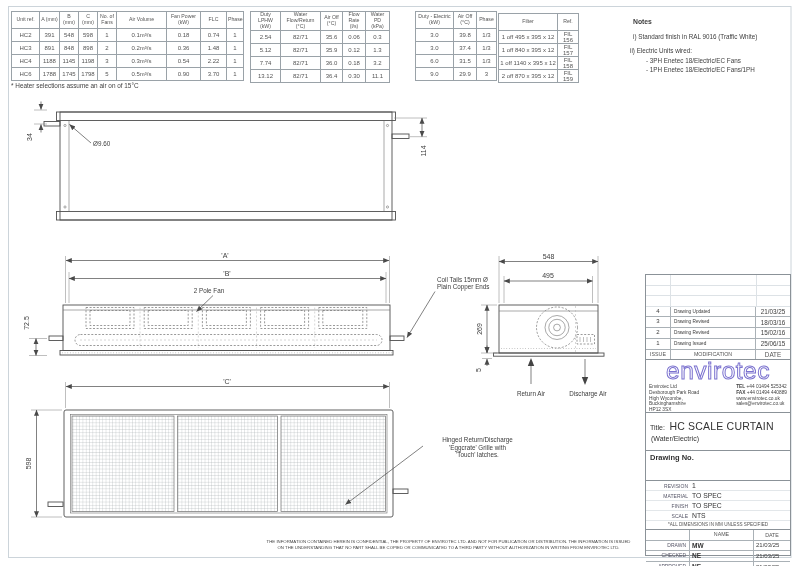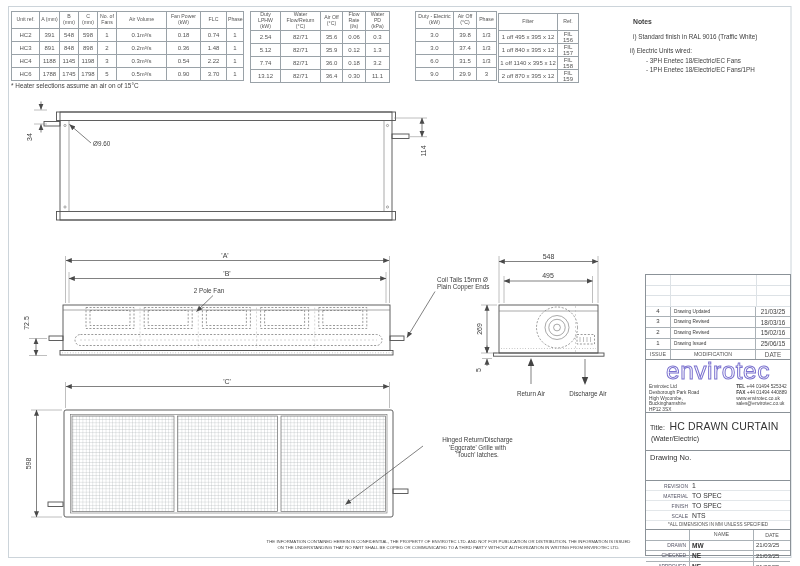--- a/index.html
+++ b/index.html
@@ -51,21 +51,21 @@
   @supports not (-webkit-text-stroke:1px #000){.logo-text{color:#7b72cf;}}
   .addr-row{height:30px;display:flex;justify-content:space-between;padding:2px 3px;box-sizing:border-box;
             font-size:4.8px;line-height:5.8px;color:#444;}
   .addr-right{text-align:left;}
   .addr-right b{font-weight:bold;}
   .title-row{height:38px;border-top:1px solid #8b9298;padding:3px 4px;box-sizing:border-box;color:#333;}
   .t-label{font-size:7px;}
   .t-main{font-size:10.5px;letter-spacing:0.2px;}
   .t-sub{font-size:7px;margin-left:1px;margin-top:1px;}
   .drawno-row{height:30px;border-top:1px solid #8b9298;padding:2px 4px;box-sizing:border-box;color:#333;}
-  .dn-label{font-size:7.5px;}
+  .dn-label{font-size:7.5px;font-weight:bold;}
   .dn-value{font-size:13.5px;letter-spacing:0.4px;margin-left:3px;margin-top:2px;}
   .specs{border-top:1px solid #8b9298;}
   .spec-row{height:9px;display:flex;align-items:center;border-bottom:1px solid #e3e7ea;}
   .spec-row:last-child{border-bottom:none;}
   .spec-label{width:42px;text-align:right;font-size:5px;color:#556;padding-right:4px;}
   .spec-value{font-size:6.8px;color:#333;}
   .dimnote-row{height:8px;font-size:4.6px;text-align:center;color:#555;line-height:8px;}
   .sign{border-top:1px solid #8b9298;}
   .sign-row{height:9.6px;display:flex;border-bottom:1px solid #aab1b6;align-items:center;}
   .sign-row:last-child{border-bottom:none;}
@@ -500,21 +500,21 @@
       <div class="addr-right">
         <div><b>TEL</b> <span>+44 01494 525342</span></div>
         <div><b>FAX</b> <span>+44 01494 440889</span></div>
         <div>www.envirotec.co.uk</div>
         <div>sales@envirotec.co.uk</div>
       </div>
     </div>
 
     <div class="title-row">
       <div><span class="t-label">Title:</span>
-           <span class="t-main">HC DRAWN CURTAIN</span></div>
+           <span class="t-main">HC SCALE CURTAIN</span></div>
       <div class="t-sub">(Water/Electric)</div>
     </div>
 
     <div class="drawno-row">
       <div class="dn-label">Drawing No.</div>
     </div>
 
     <div class="specs">
       <div class="spec-row">
         <div class="spec-label">REVISION</div>

